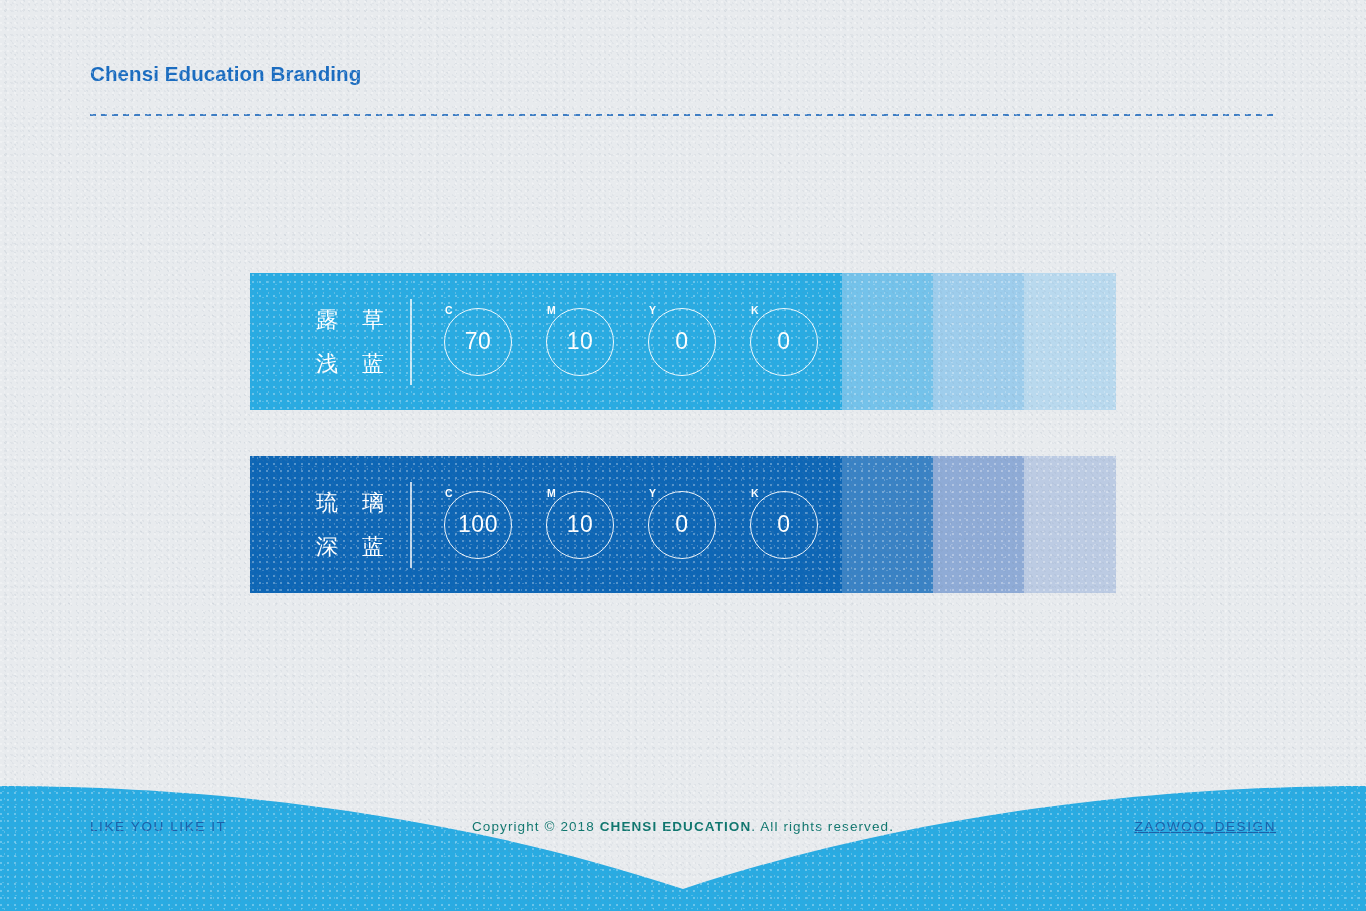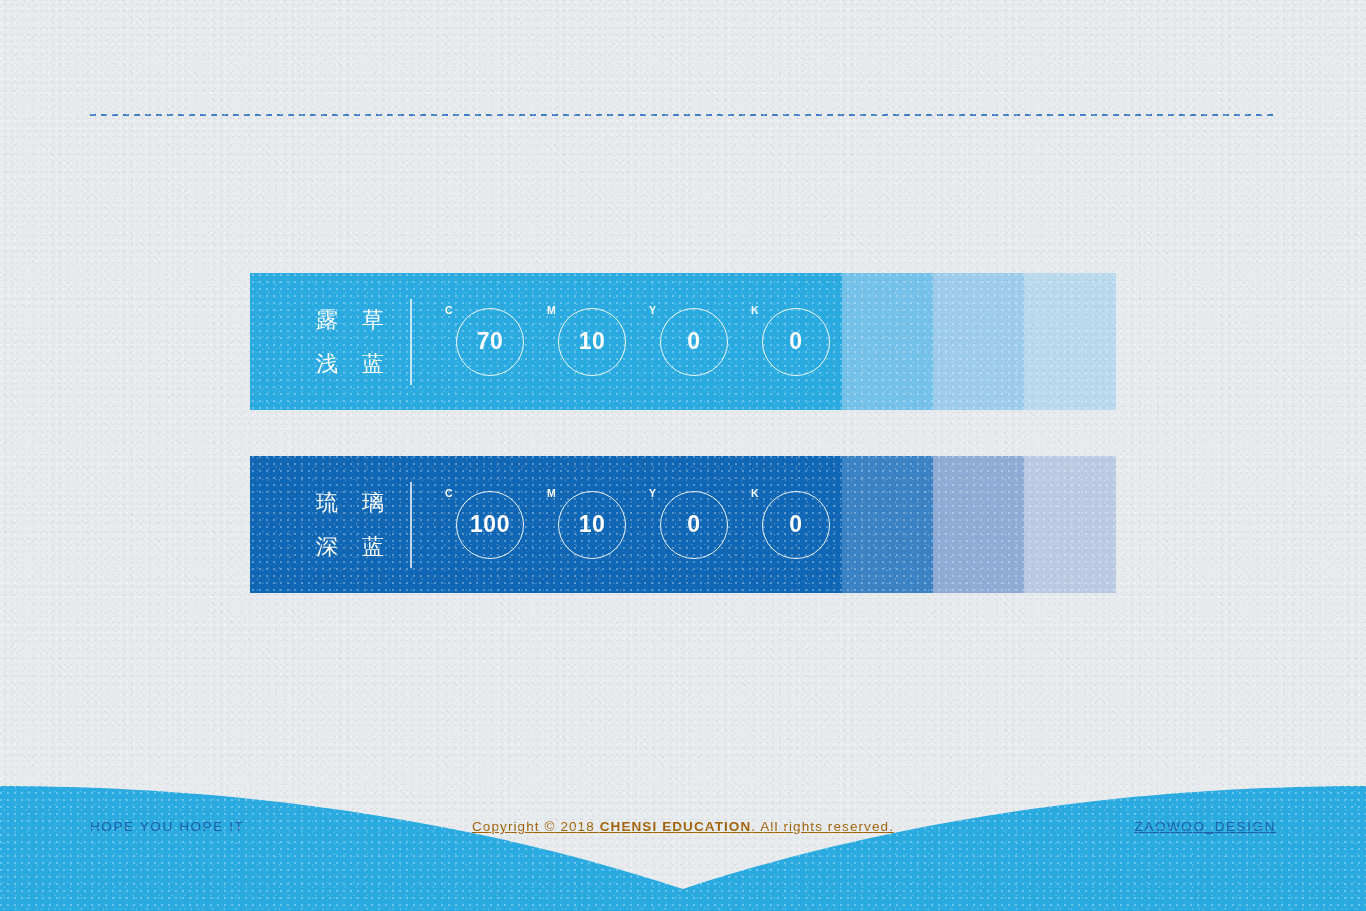--- a/index.html
+++ b/index.html
@@ -74,46 +74,47 @@
     flex:none; margin-left:2px;
   }
 
   .cmyk { display:flex; align-items:center; margin-left:26px; }
   .chan { position:relative; width:102px; height:92px; flex:none; }
   .chan-letter {
     position:absolute; left:7px; top:8px;
     font-size:10.5px; color:#fff; font-weight:600; letter-spacing:.5px;
   }
   .chan-circle {
-    position:absolute; left:18px; top:12px;
+    position:absolute; left:6px; top:12px;
     width:68px; height:68px; border-radius:50%;
     border:1.6px solid rgba(255,255,255,.92);
     display:flex; align-items:center; justify-content:center;
-    color:#fff; font-size:23px; font-weight:700; letter-spacing:.5px;
+    color:#fff; font-size:23px; font-weight:400; letter-spacing:.5px;
   }
 
   
   #footer { position:absolute; left:0; bottom:0; width:1366px; height:143px; }
   #footer-shape { position:absolute; inset:0; width:100%; height:100%; display:block; }
   .foot-text {
     position:absolute; top:819px; font-size:13.5px; color:#1d5fa8;
     letter-spacing:1.6px; white-space:nowrap; z-index:20;
   }
   #foot-left { left:90px; }
   #foot-right { right:90px;text-decoration:underline; }
   #foot-center {
     left:50%; transform:translateX(-50%);
-    letter-spacing:1.1px; color:#a16207;text-decoration:underline;
+    letter-spacing:1.1px; color:#0f766e;
   }
   #foot-center b { font-weight:700; }
 </style>
 </head>
 <body>
 
 <div id="header">
+  <div id="header-title">Chensi Education Branding</div>
   <div id="header-rule"></div>
 </div>
 
 <div class="bar" id="bar-0">
   <div class="bar-main" style="background: rgb(41, 171, 226);">
     <div class="cn-name">
       <div class="row">
         <span>露</span>
         <span>草</span>
       </div>
@@ -186,17 +187,17 @@
     <div class="swatch s2" style="background: rgb(143, 171, 214);"></div>
     <div class="swatch s3" style="background: rgb(188, 203, 227);"></div>
   </div>
 </div>
 
 <div id="footer">
   <svg id="footer-shape" viewBox="0 0 1366 143" preserveAspectRatio="none">
     <path id="footer-path" d="M0,143 L0,18 C160,18 420,34 683,121 C946,34 1206,18 1366,18 L1366,143 Z" fill="#29abe2"></path>
   </svg>
 </div>
-<div class="foot-text" id="foot-left">HOPE YOU HOPE IT</div>
+<div class="foot-text" id="foot-left">LIKE YOU LIKE IT</div>
 <div class="foot-text" id="foot-center"><span>Copyright © 2018 </span><b>CHENSI EDUCATION</b><span>. All rights reserved.</span></div>
 <div class="foot-text" id="foot-right">ZAOWOO_DESIGN</div>
 
 <div id="noise"></div>
 
 </body></html>

